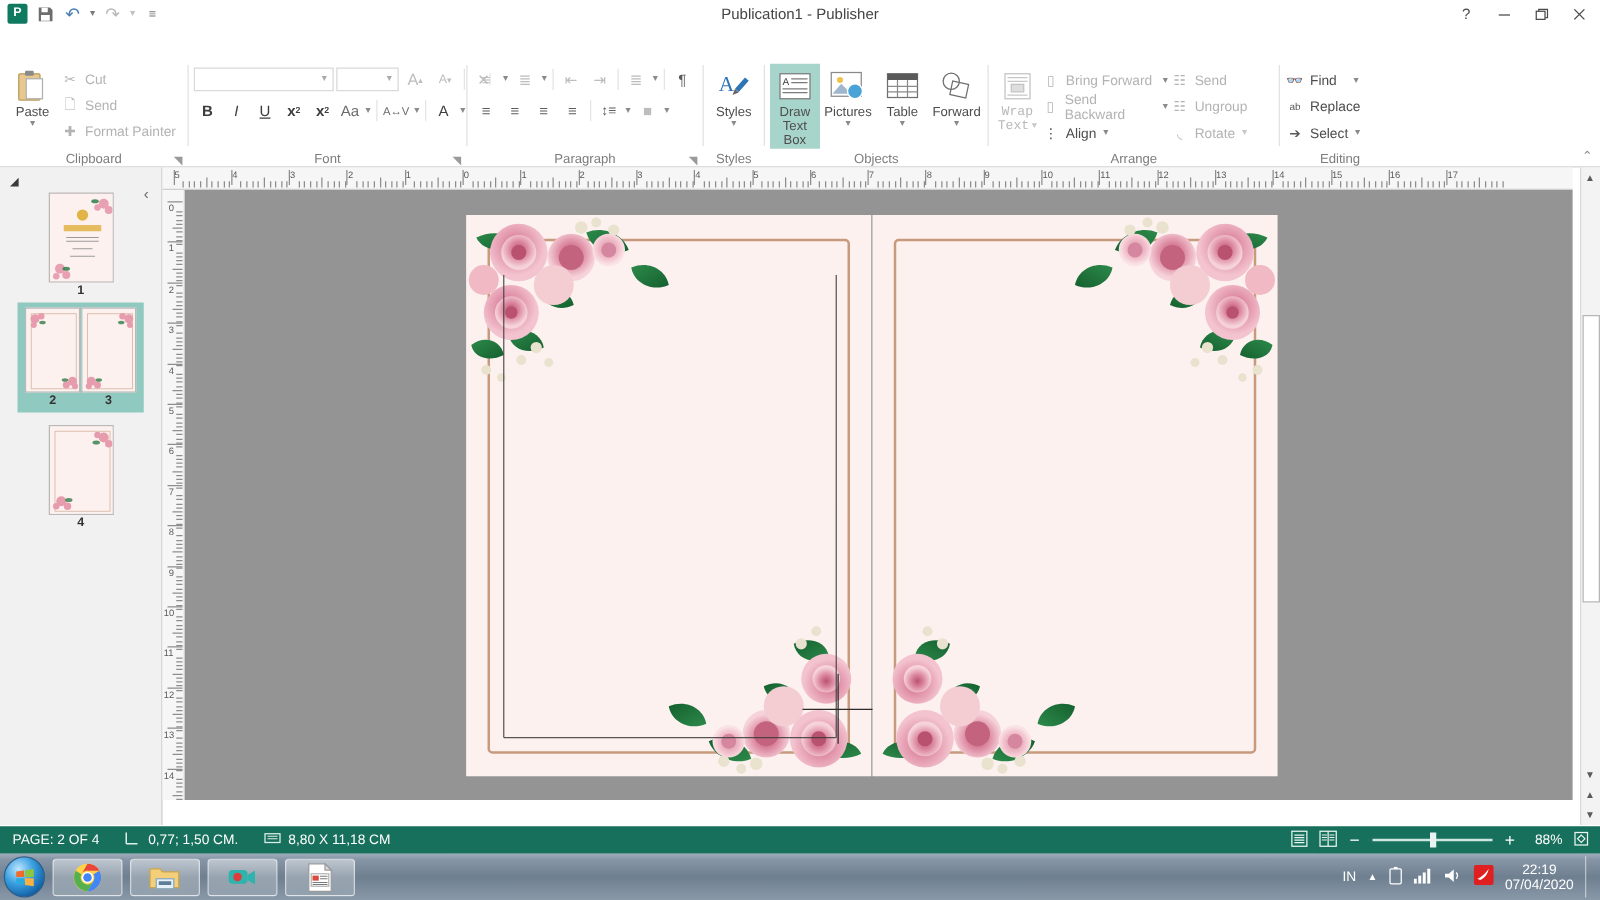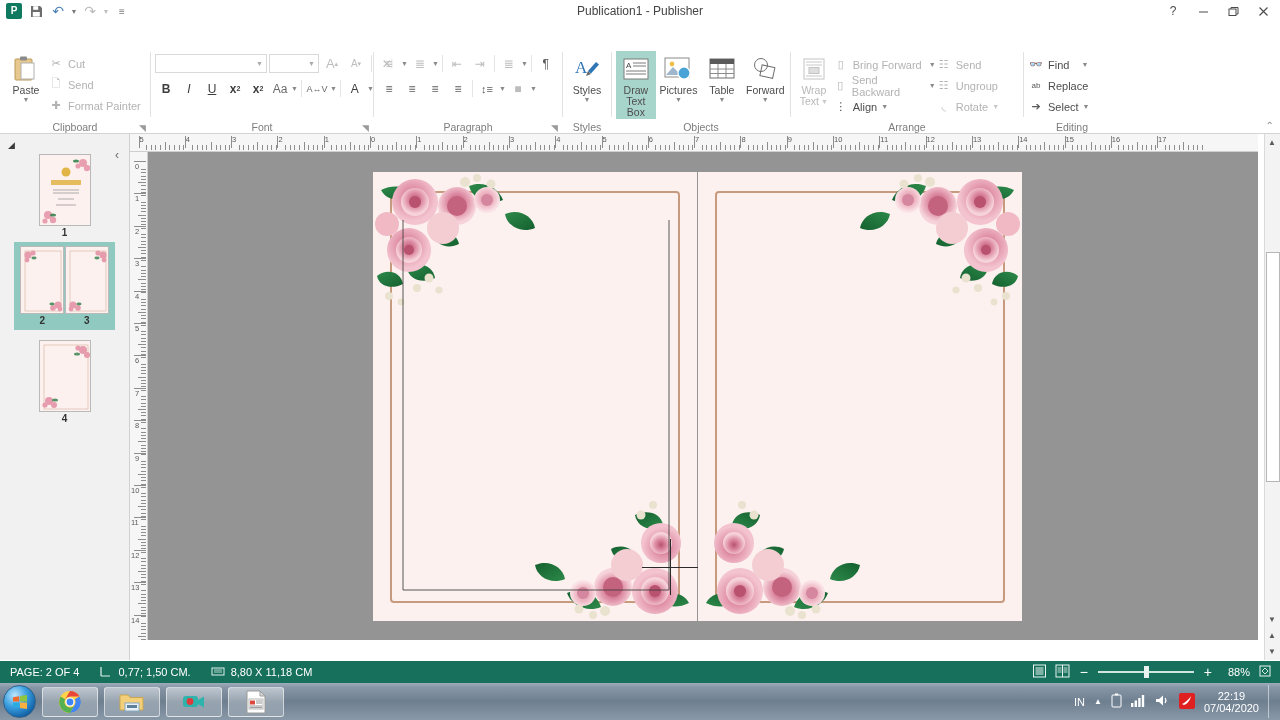--- a/index.html
+++ b/index.html
@@ -421,21 +421,21 @@
           <div>Forward</div>
           <div class="caret">▼</div>
         </div>
       </div>
       <div class="group-label">Objects</div>
     </div>
     <div class="group-sep"></div>
 
     <div class="group" style="width:232px;">
       <div class="group-body">
-        <div class="bigbtn dis" style="width:38px;">
+        <div class="bigbtn dis" style="width:38px;font-family:Liberation Mono, monospace;">
           <div class="ic">
             <svg width="24" height="24" viewBox="0 0 24 24">
               <rect x="2" y="2" width="20" height="20" fill="#fff" stroke="#c3c3c3"></rect>
               <g stroke="#c8c8c8">
                   <path d="M4 5h16M4 8h16M4 19h16"></path>
                 </g>
               <rect x="7" y="10.5" width="10" height="6" fill="#dedede" stroke="#c3c3c3"></rect>
             </svg>
           </div>
           <div>Wrap</div>

